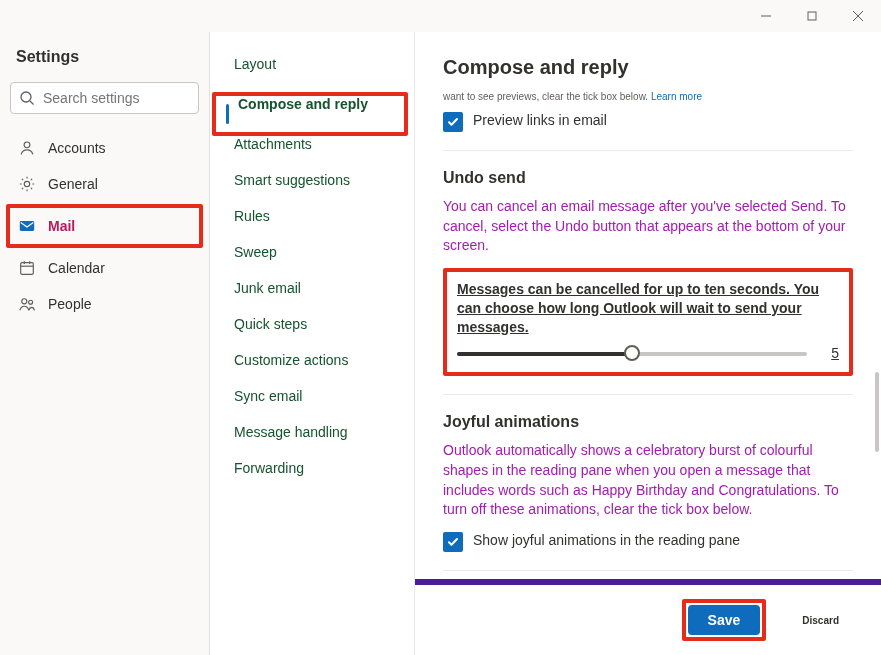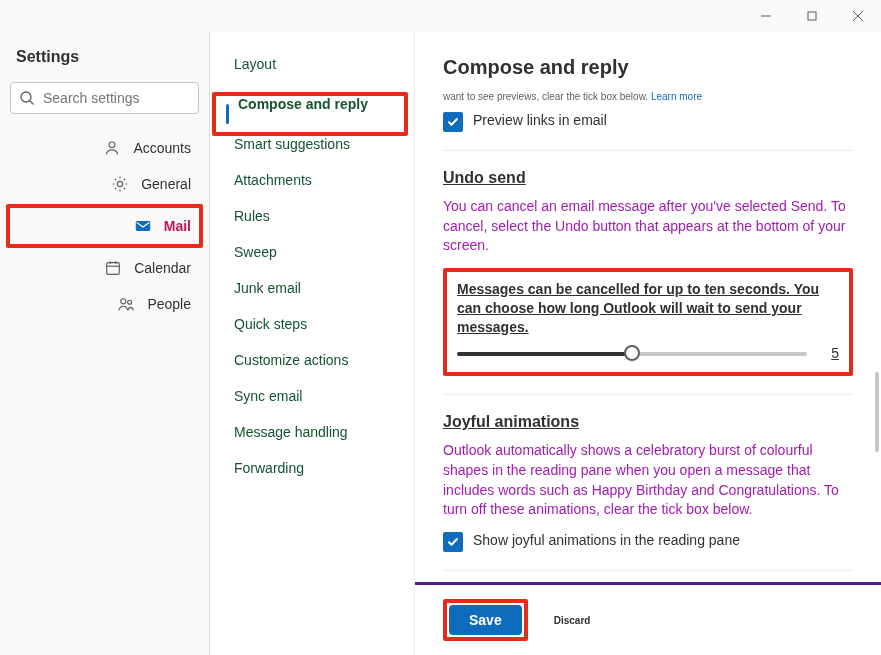--- a/index.html
+++ b/index.html
@@ -69,21 +69,20 @@
     background: transparent;
   }
   .nav-item {
     display: flex;
     align-items: center;
     height: 36px;
     padding: 0 8px;
     border-radius: 4px;
     color: #323130;
     cursor: pointer;
-    justify-content: flex-end;
   }
   .nav-item svg { flex-shrink: 0; color: #605e5c; }
   .nav-item.active svg { color: #0f6cbd; }
   .nav-item .label { margin-left: 12px; }
   .nav-item.active { color: #be185d; font-weight: 600; }
   .highlight-box {
     border: 4px solid #e52b19;
     border-radius: 2px;
   }
   
@@ -150,21 +149,21 @@
     width: 20px; height: 20px;
     background: #0f6cbd;
     border-radius: 2px;
     display: flex;
     align-items: center;
     justify-content: center;
     cursor: pointer;
   }
   .chk svg { color: #fff; }
   .divider { border: none; border-top: 1px solid #edebe9; margin: 18px 0; }
-  .section-h { font-size: 16px; font-weight: 600; margin-bottom: 10px; text-decoration: underline; }
+  .section-h { font-size: 16px; font-weight: 600; margin-bottom: 10px; }
   .section-p { color: #a21caf; line-height: 1.4; margin-bottom: 12px; }
   .undo-highlight { padding: 8px 10px 10px 10px; text-decoration: underline; }
   .undo-highlight .bold-msg { font-weight: 600; color: #323130; margin-bottom: 8px; line-height: 1.35; }
   .slider-row {
     display: flex;
     align-items: center;
     gap: 16px;
   }
   .slider {
     flex: 1;
@@ -191,25 +190,26 @@
     position: absolute;
     width: 16px; height: 16px;
     background: #fff;
     border: 2px solid #605e5c;
     border-radius: 50%;
     top: 1px;
     transform: translateX(-50%);
   }
   .slider-val { width: 16px; text-align: right; }
   .panel-footer {
-    border-top: 3px solid #4c1d95;
+    border-top: 6px solid #4c1d95;
     padding: 14px 28px;
     display: flex;
-    align-items: center;
-    gap: 12px;
+    justify-content: flex-end;
+    align-items: center;
+    gap: 22px;
   }
   .btn-primary {
     background: #0f6cbd;
     color: #fff;
     border: none;
     padding: 7px 20px;
     font-size: 14px;
     font-weight: 600;
     border-radius: 4px;
     cursor: pointer;
@@ -312,24 +312,24 @@
   <div class="subnav">
     <div class="sub-item">
         <span>Layout</span>
       </div>
     <div class="highlight-box" style="margin:0 6px 0 2px;">
       <div class="sub-item active" style="padding-left:22px;">
           <span>Compose and reply</span>
         </div>
     </div>
     <div class="sub-item">
+        <span>Attachments</span>
+      </div>
+    <div class="sub-item">
         <span>Smart suggestions</span>
-      </div>
-    <div class="sub-item">
-        <span>Attachments</span>
       </div>
     <div class="sub-item">
         <span>Rules</span>
       </div>
     <div class="sub-item">
         <span>Sweep</span>
       </div>
     <div class="sub-item">
         <span>Junk email</span>
       </div>

